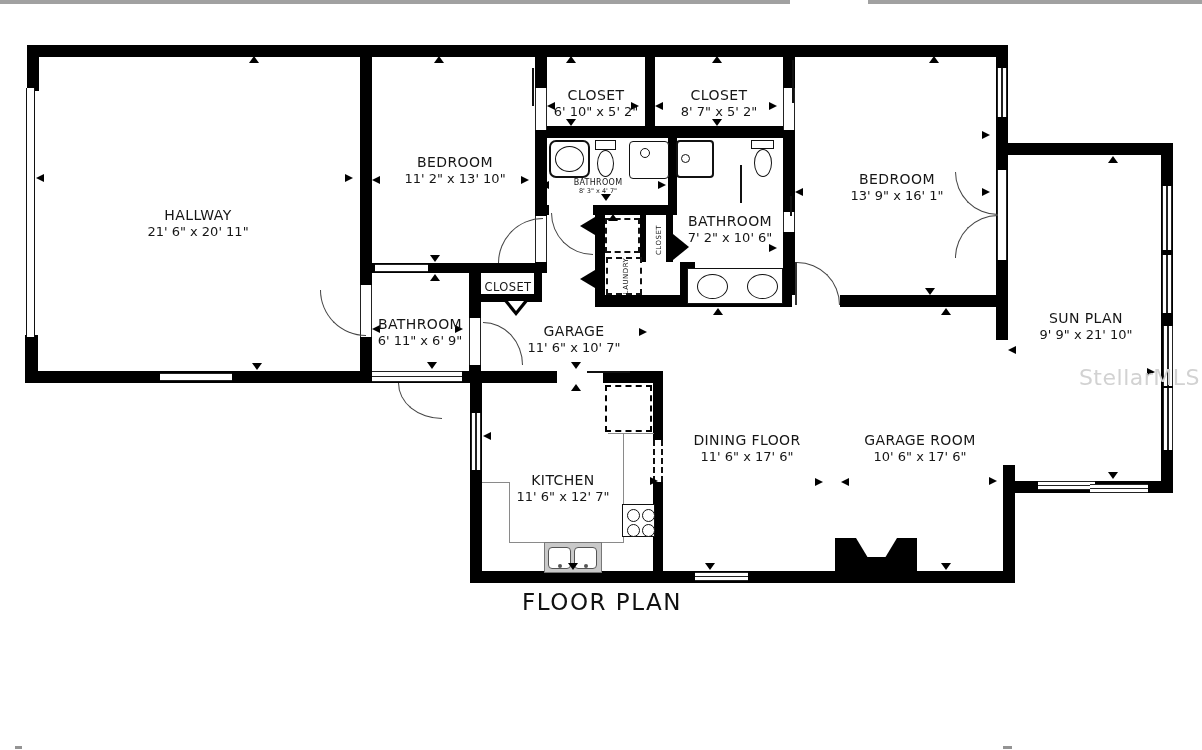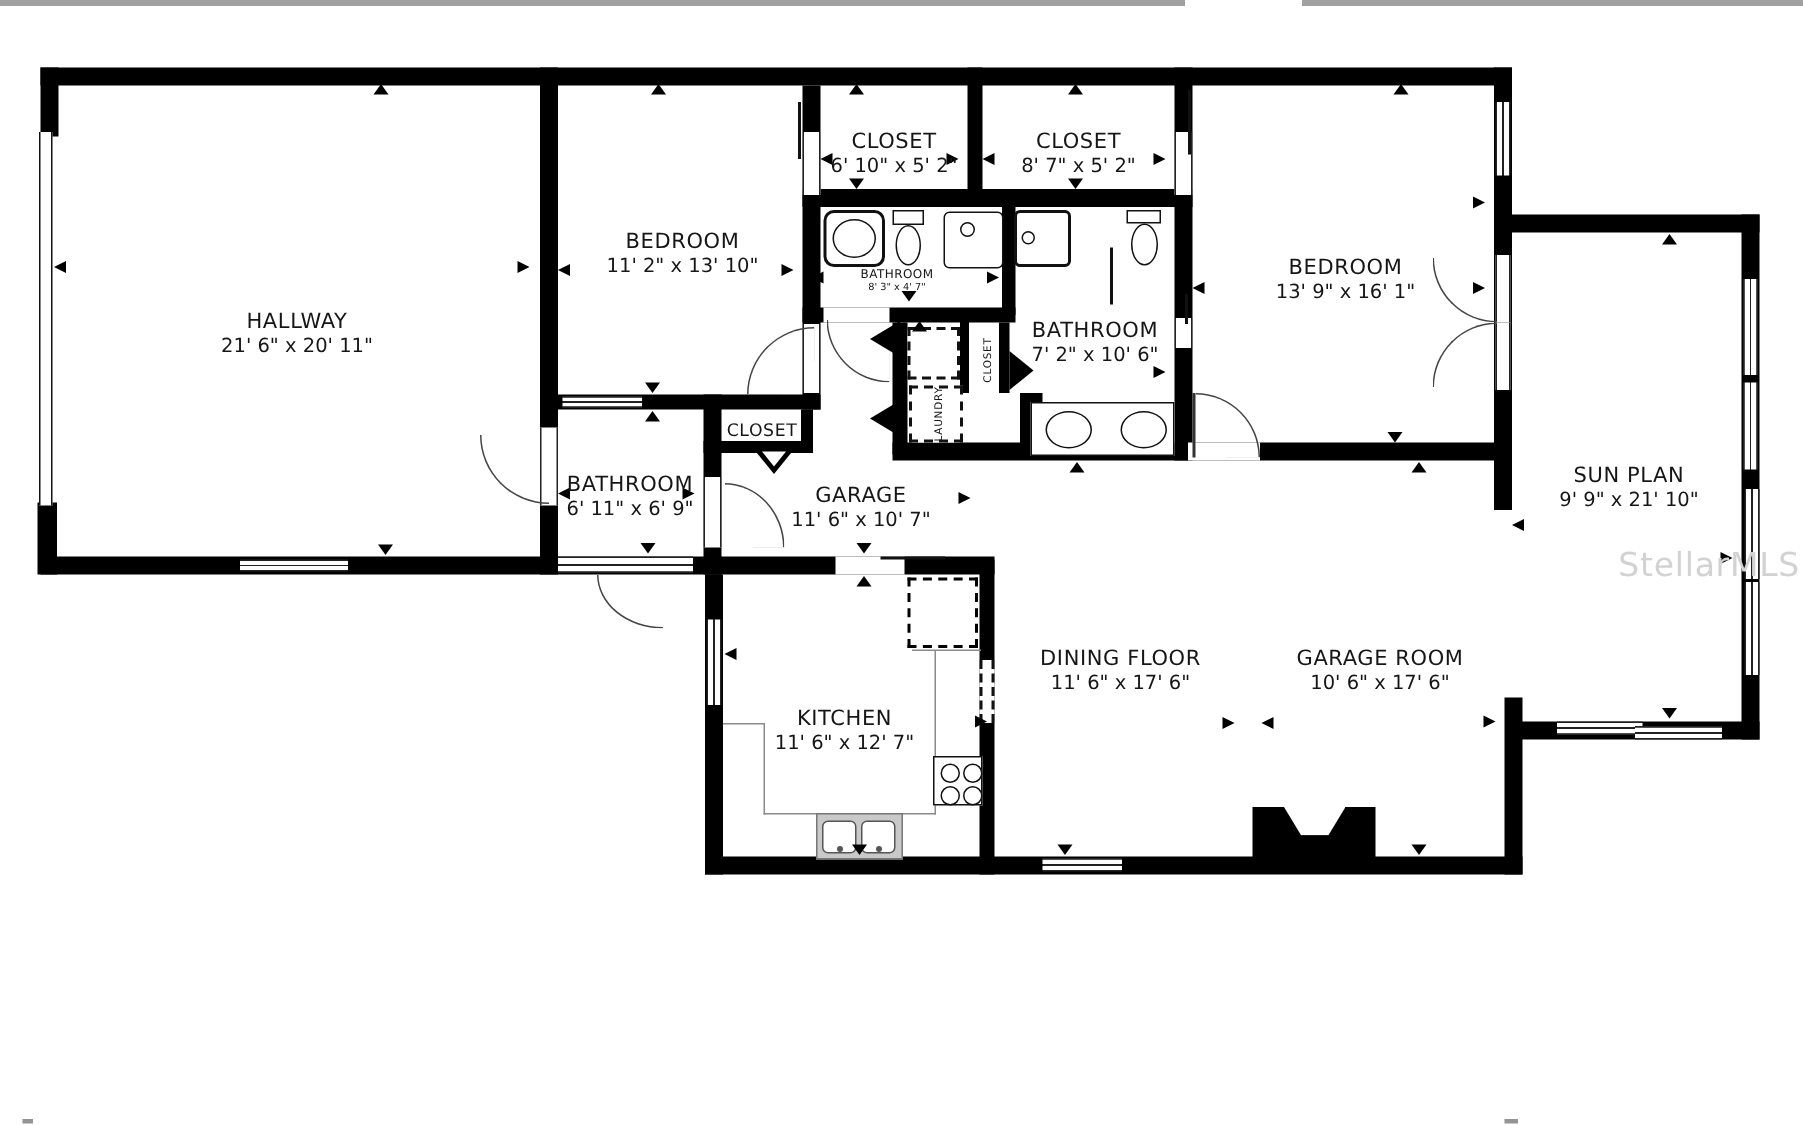--- a/index.html
+++ b/index.html
@@ -272,16 +272,17 @@
       <div class="room-label tiny" style="left: 508px; top: 287px;">
         <span class="nm">CLOSET</span>
       </div>
       <div class="room-label vert" style="left: 659px; top: 240px;">
         <span class="nm">CLOSET</span>
       </div>
       <div class="room-label vert" style="left: 626px; top: 276px;">
         <span class="nm">LAUNDRY</span>
       </div>
     </div>
+  <div id="title" style="left:602px;top:589px;">FLOOR PLAN</div>
   <div id="watermark" style="right:2px;top:365px;">StellarMLS</div>
   <div class="speck" style="left:15px;top:746px;width:7px;height:3px;"></div>
   <div class="speck" style="left:1003px;top:746px;width:9px;height:3px;"></div>
 </div>
 
 </body></html>

